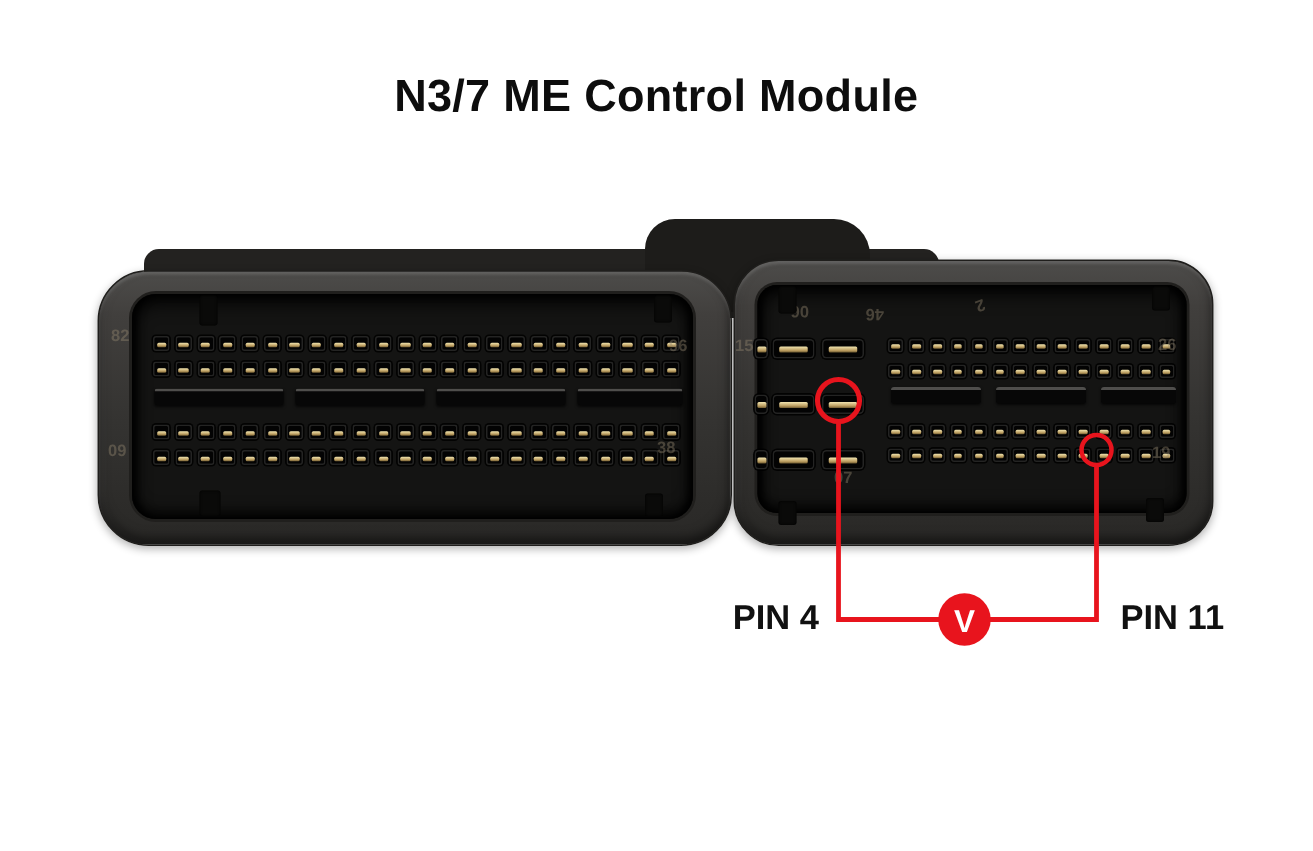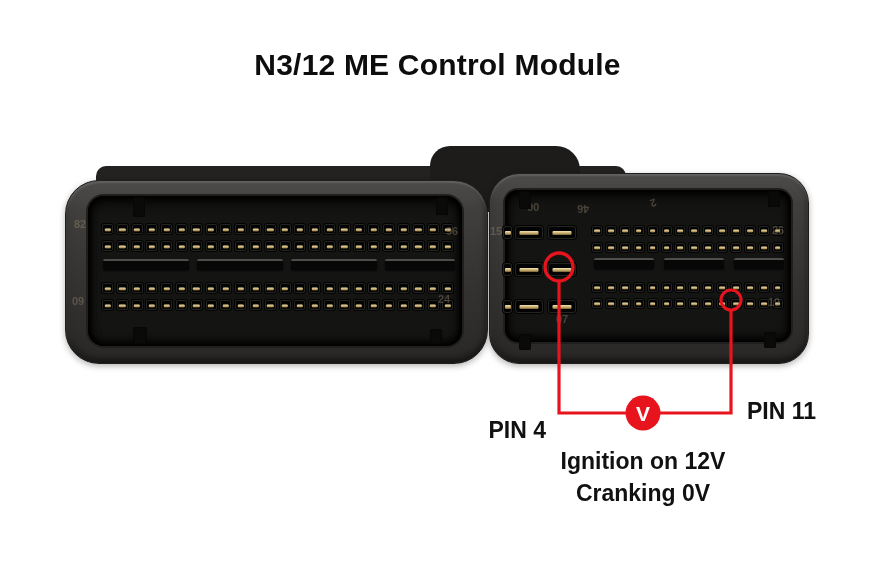--- a/index.html
+++ b/index.html
@@ -46,31 +46,31 @@
         border-top:2px solid #4f4e4c;box-shadow:0 1px 2px rgba(0,0,0,.7);}
 
   .marking{position:absolute;font-size:11px;font-weight:bold;color:#93866f;
            opacity:.42;line-height:1;}
   .notch{position:absolute;background:#0a0a09;border-radius:2px;
          box-shadow:inset 0 0 2px #000;}
 
   
   #overlay{position:absolute;left:0;top:0;pointer-events:none;}
   .pin-label{position:absolute;font-weight:bold;font-size:23px;color:#111;white-space:nowrap;}
-  #pin4-label{right:329px;top:398px;margin-top:19px;}
+  #pin4-label{right:329px;top:398px;}
   #pin17-label{left:747px;top:398px;}
   #readings{position:absolute;left:463px;top:445px;width:360px;text-align:center;
             font-size:23px;font-weight:bold;color:#111;line-height:32px;}
 </style>
 </head>
 <body>
 
 <div id="stage">
 
-  <div id="title">N3/12 ME Control Module</div>
+  <div id="title">N3/7 ME Control Module</div>
 
   <div id="module-layer">
     <div class="backplate"></div>
     <div class="hump"></div>
     <div class="housing" id="housing-a"></div>
     <div class="housing" id="housing-b"></div>
     <div class="recess" id="recess-a"></div>
     <div class="recess" id="recess-b"></div>
 
   <div class="pin" style="left: 102px; top: 224px; width: 11px; height: 10px;"></div>
@@ -237,21 +237,21 @@
       <div class="slot" style="left: 103px; top: 259px; width: 86px;"></div>
       <div class="slot" style="left: 197px; top: 259px; width: 86px;"></div>
       <div class="slot" style="left: 291px; top: 259px; width: 86px;"></div>
       <div class="slot" style="left: 385px; top: 259px; width: 70px;"></div>
       <div class="slot" style="left: 594px; top: 258px; width: 60px;"></div>
       <div class="slot" style="left: 664px; top: 258px; width: 60px;"></div>
       <div class="slot" style="left: 734px; top: 258px; width: 50px;"></div>
       <div class="marking" style="left: 74px; top: 219px; transform: rotate(0deg);">82</div>
       <div class="marking" style="left: 446px; top: 226px; transform: rotate(0deg);">96</div>
       <div class="marking" style="left: 72px; top: 296px; transform: rotate(0deg);">09</div>
-      <div class="marking" style="left: 438px; top: 294px; transform: rotate(0deg);">24</div>
+      <div class="marking" style="left: 438px; top: 294px; transform: rotate(0deg);">38</div>
       <div class="marking" style="left: 490px; top: 226px; transform: rotate(0deg);">15</div>
       <div class="marking" style="left: 527px; top: 201px; transform: rotate(180deg);">06</div>
       <div class="marking" style="left: 577px; top: 203px; transform: rotate(180deg);">46</div>
       <div class="marking" style="left: 650px; top: 197px; transform: rotate(160deg);">2</div>
       <div class="marking" style="left: 772px; top: 225px; transform: rotate(0deg);">26</div>
       <div class="marking" style="left: 768px; top: 297px; transform: rotate(0deg);">19</div>
       <div class="marking" style="left: 556px; top: 314px; transform: rotate(0deg);">07</div>
       <div class="notch" style="left: 133px; top: 197px; width: 12px; height: 20px;"></div>
       <div class="notch" style="left: 436px; top: 197px; width: 12px; height: 18px;"></div>
       <div class="notch" style="left: 133px; top: 327px; width: 14px; height: 17px;"></div>
@@ -268,18 +268,14 @@
     <circle cx="731" cy="300" r="10" fill="none" stroke="#e8141d" stroke-width="3"></circle>
     <g>
       <circle cx="643" cy="413" r="17.5" fill="#e8141d"></circle>
       <text x="643" y="421" text-anchor="middle" font-size="21" font-weight="bold" fill="#ffffff" font-family="Liberation Sans, sans-serif">V</text>
     </g>
   </svg>
 
   <div class="pin-label" id="pin4-label">PIN 4</div>
   <div class="pin-label" id="pin17-label">PIN 11</div>
 
-  <div id="readings">
-    <div>Ignition on 12V</div>
-    <div>Cranking 0V</div>
-  </div>
 
 </div>
 
 </body></html>

